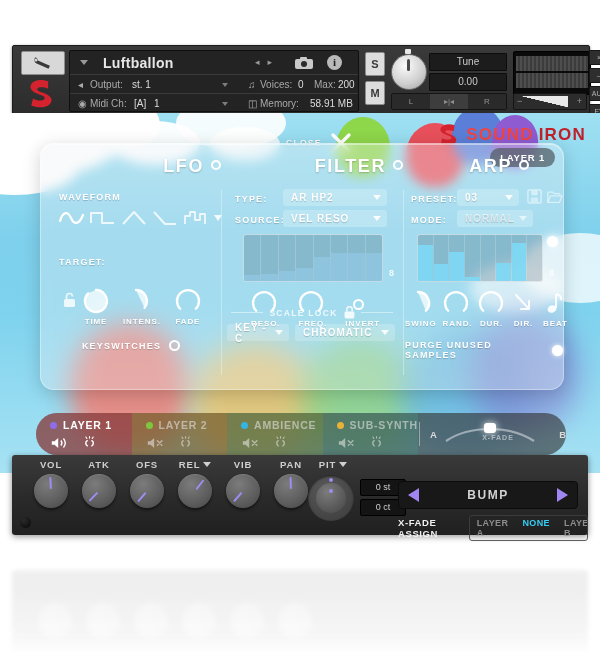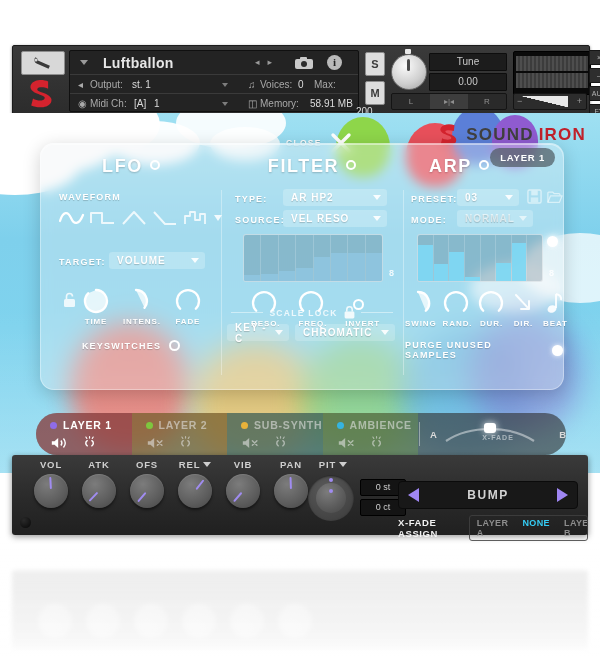--- a/index.html
+++ b/index.html
@@ -75,36 +75,36 @@
   .cloud{position:absolute;background:#fff;border-radius:50%;}
   .balloon{position:absolute;border-radius:50% 50% 46% 46%;filter:blur(.4px);}
   .art-shade{position:absolute;inset:0;background:linear-gradient(180deg,rgba(255,255,255,0) 55%,rgba(255,255,255,.25) 100%);}
 
   
   .closebtn{position:absolute;left:286px;top:130px;display:flex;align-items:center;gap:6px;}
   .closebtn .lbl{color:#ffffff;font-size:8.5px;letter-spacing:1.3px;font-weight:bold;text-shadow:0 1px 1px rgba(0,0,0,.25);}
   .sdlogo{position:absolute;right:14px;top:122px;display:flex;align-items:center;gap:5px;}
   .sdlogo .mark{width:26px;height:26px;}
   .sdlogo .txt{font-size:17px;font-weight:bold;letter-spacing:1.2px;}
-  .sdlogo .t1{color:#404040;}
+  .sdlogo .t1{color:#ef4444;}
   .sdlogo .t2{color:#c0202a;}
 
   
   .fxpanel{position:absolute;left:40px;top:143px;width:522px;height:245px;border-radius:14px;
     background:rgba(236,240,243,.34);
     backdrop-filter:blur(6px);
     border:1px solid rgba(255,255,255,.35);
     box-shadow:0 4px 18px rgba(0,0,0,.18), inset 0 1px 0 rgba(255,255,255,.45);}
   .fxcol{position:absolute;top:0;bottom:0;}
   .col-lfo{left:0;width:180px;}
   .col-fil{left:180px;width:182px;}
   .col-arp{left:362px;width:160px;}
   .vsep{position:absolute;top:46px;bottom:14px;width:1px;background:rgba(255,255,255,.34);}
 
-  .sect-title{position:absolute;top:12px;width:100%;text-align:center;color:#fff;font-size:18px;
+  .sect-title{position:absolute;top:12px;width:100%;text-align:right;color:#fff;font-size:18px;
     font-weight:bold;letter-spacing:1.6px;text-shadow:0 1px 2px rgba(0,0,0,.22);}
   .sect-title .pw{display:inline-block;width:10px;height:10px;border:2px solid #fff;border-radius:50%;
     margin-left:7px;vertical-align:2px;box-sizing:border-box;}
 
   .layerpill{position:absolute;right:8px;top:4px;background:rgba(80,92,98,.72);color:#fff;
     font-size:9.5px;font-weight:bold;letter-spacing:.8px;padding:4px 10px;border-radius:10px;}
 
   .lbl-sm{color:#ffffff;font-size:9px;font-weight:bold;letter-spacing:1.2px;text-shadow:0 1px 1px rgba(0,0,0,.2);}
   .lbl-knob{color:#fff;font-size:8px;font-weight:bold;letter-spacing:.9px;text-align:center;text-shadow:0 1px 1px rgba(0,0,0,.2);}
 
@@ -238,21 +238,21 @@
       <div class="krow kr2">
         <div class="kcell" style="left:8px;">◂</div>
         <div class="kcell" style="left:20px;">Output:</div>
         <div class="kcell kval" style="left:62px;">st. 1</div>
         <div class="ksel-caret" style="left:152px;"></div>
         <div class="kdiv" style="left:170px;"></div>
         <div class="kcell" style="left:178px;">♫</div>
         <div class="kcell" style="left:190px;">Voices:</div>
         <div class="kcell kval" style="left:228px;">0</div>
         <div class="kcell" style="left:244px;">Max:</div>
-        <div class="kcell kval" style="left:286px;margin-top:27px;">200</div>
+        <div class="kcell kval" style="left:268px;">200</div>
       </div>
 
       <div class="krow kr3">
         <div class="kcell" style="left:8px;">◉</div>
         <div class="kcell" style="left:20px;">Midi Ch:</div>
         <div class="kcell kval" style="left:64px;">[A]</div>
         <div class="kcell kval" style="left:84px;">1</div>
         <div class="ksel-caret" style="left:152px;"></div>
         <div class="kdiv" style="left:170px;"></div>
         <div class="kcell" style="left:178px;">◫</div>
@@ -367,24 +367,20 @@
         <svg width="26" height="20" viewBox="0 0 26 20">
             <path d="M2 4 L2 4 L13 16 M2 4 L13 16 L13 16 L24 16" stroke="rgba(255,255,255,.8)" stroke-width="2" fill="none" stroke-linejoin="round"></path>
           </svg>
         <svg width="26" height="20" viewBox="0 0 26 20">
             <path d="M2 16 L2 8 L7 8 L7 4 L12 4 L12 12 L17 12 L17 6 L22 6 L22 16" stroke="rgba(255,255,255,.8)" stroke-width="1.8" fill="none" stroke-linejoin="round"></path>
           </svg>
         <div class="tri-dd"></div>
       </div>
 
       <div class="lbl-sm" style="position:absolute;left:18px;top:113px;">TARGET:</div>
-      <div class="dd" style="position:absolute;left:68px;top:108px;width:96px;">
-        <span>VOLUME</span>
-          <span class="tri"></span>
-      </div>
 
       <svg style="position:absolute;left:22px;top:148px;" width="13" height="16" viewBox="0 0 13 16">
         <rect x="1" y="7" width="11" height="8" rx="1.5" fill="rgba(255,255,255,.8)"></rect>
           <path d="M3.5 7 V4.5 a3 3 0 0 1 6 0" stroke="rgba(255,255,255,.8)" stroke-width="1.6" fill="none"></path>
       </svg>
 
       <div style="position:absolute;left:42px;top:144px;display:flex;gap:14px;">
         <div>
           <div class="knob">
             <svg width="26" height="26" viewBox="0 0 26 26">
@@ -640,40 +636,40 @@
           <svg width="20" height="14" viewBox="0 0 22 14">
             <path d="M2 5 H5 L9 1.5 V12.5 L5 9 H2 Z" fill="rgba(230,230,230,.58)"></path>
             <path d="M12.5 4.5 L17.5 9.5 M17.5 4.5 L12.5 9.5" stroke="rgba(230,230,230,.58)" stroke-width="1.6" stroke-linecap="round"></path>
           </svg>
           <svg width="20" height="14" viewBox="0 0 22 14">
             <path d="M8 4.5 a3.2 3.2 0 0 0 0 5.6 M13 4.5 a3.2 3.2 0 0 1 0 5.6" stroke="rgba(230,230,230,.58)" stroke-width="1.6" fill="none" stroke-linecap="round"></path>
             <path d="M7.5 2 L6.5 0.4 M10.5 1.6 L10.5 0 M13.5 2 L14.5 0.4" stroke="rgba(230,230,230,.58)" stroke-width="1.3" stroke-linecap="round"></path>
           </svg>
         </div>
       </div>
+      <div class="layerseg" style="background: rgba(120, 170, 70, 0.32);">
+        <div class="nm" style="color:rgba(230,230,230,.58)">
+          <span class="dot" style="background:#35b4e0"></span>
+          <span>AMBIENCE</span>
+        </div>
+        <div class="icons">
+          <svg width="20" height="14" viewBox="0 0 22 14">
+            <path d="M2 5 H5 L9 1.5 V12.5 L5 9 H2 Z" fill="rgba(230,230,230,.58)"></path>
+            <path d="M12.5 4.5 L17.5 9.5 M17.5 4.5 L12.5 9.5" stroke="rgba(230,230,230,.58)" stroke-width="1.6" stroke-linecap="round"></path>
+          </svg>
+          <svg width="20" height="14" viewBox="0 0 22 14">
+            <path d="M8 4.5 a3.2 3.2 0 0 0 0 5.6 M13 4.5 a3.2 3.2 0 0 1 0 5.6" stroke="rgba(230,230,230,.58)" stroke-width="1.6" fill="none" stroke-linecap="round"></path>
+            <path d="M7.5 2 L6.5 0.4 M10.5 1.6 L10.5 0 M13.5 2 L14.5 0.4" stroke="rgba(230,230,230,.58)" stroke-width="1.3" stroke-linecap="round"></path>
+          </svg>
+        </div>
+      </div>
       <div class="layerseg" style="background: rgba(70, 150, 130, 0.32);">
         <div class="nm" style="color:rgba(230,230,230,.58)">
           <span class="dot" style="background:#e8b23a"></span>
           <span>SUB-SYNTH</span>
-        </div>
-        <div class="icons">
-          <svg width="20" height="14" viewBox="0 0 22 14">
-            <path d="M2 5 H5 L9 1.5 V12.5 L5 9 H2 Z" fill="rgba(230,230,230,.58)"></path>
-            <path d="M12.5 4.5 L17.5 9.5 M17.5 4.5 L12.5 9.5" stroke="rgba(230,230,230,.58)" stroke-width="1.6" stroke-linecap="round"></path>
-          </svg>
-          <svg width="20" height="14" viewBox="0 0 22 14">
-            <path d="M8 4.5 a3.2 3.2 0 0 0 0 5.6 M13 4.5 a3.2 3.2 0 0 1 0 5.6" stroke="rgba(230,230,230,.58)" stroke-width="1.6" fill="none" stroke-linecap="round"></path>
-            <path d="M7.5 2 L6.5 0.4 M10.5 1.6 L10.5 0 M13.5 2 L14.5 0.4" stroke="rgba(230,230,230,.58)" stroke-width="1.3" stroke-linecap="round"></path>
-          </svg>
-        </div>
-      </div>
-      <div class="layerseg" style="background: rgba(120, 170, 70, 0.32);">
-        <div class="nm" style="color:rgba(230,230,230,.58)">
-          <span class="dot" style="background:#35b4e0"></span>
-          <span>AMBIENCE</span>
         </div>
         <div class="icons">
           <svg width="20" height="14" viewBox="0 0 22 14">
             <path d="M2 5 H5 L9 1.5 V12.5 L5 9 H2 Z" fill="rgba(230,230,230,.58)"></path>
             <path d="M12.5 4.5 L17.5 9.5 M17.5 4.5 L12.5 9.5" stroke="rgba(230,230,230,.58)" stroke-width="1.6" stroke-linecap="round"></path>
           </svg>
           <svg width="20" height="14" viewBox="0 0 22 14">
             <path d="M8 4.5 a3.2 3.2 0 0 0 0 5.6 M13 4.5 a3.2 3.2 0 0 1 0 5.6" stroke="rgba(230,230,230,.58)" stroke-width="1.6" fill="none" stroke-linecap="round"></path>
             <path d="M7.5 2 L6.5 0.4 M10.5 1.6 L10.5 0 M13.5 2 L14.5 0.4" stroke="rgba(230,230,230,.58)" stroke-width="1.3" stroke-linecap="round"></path>
           </svg>

